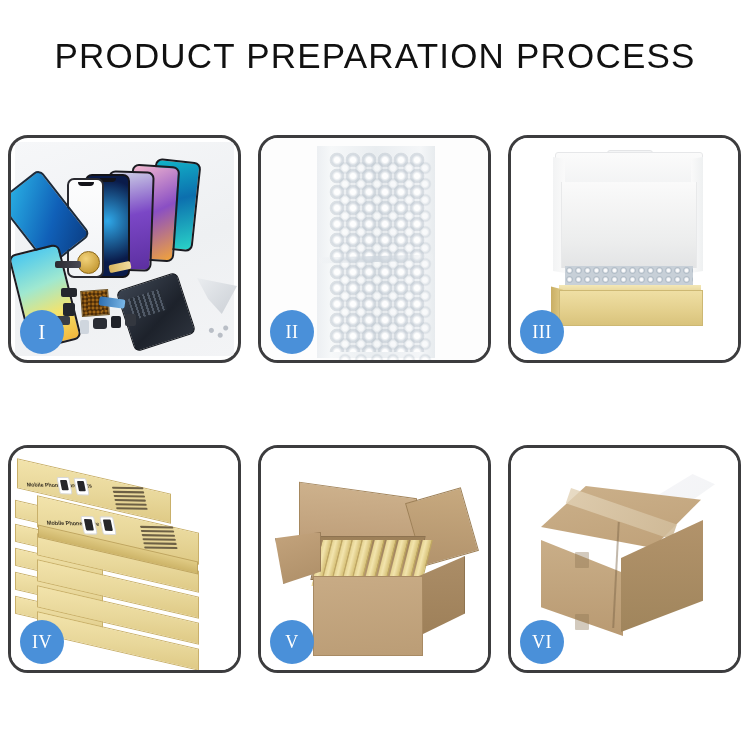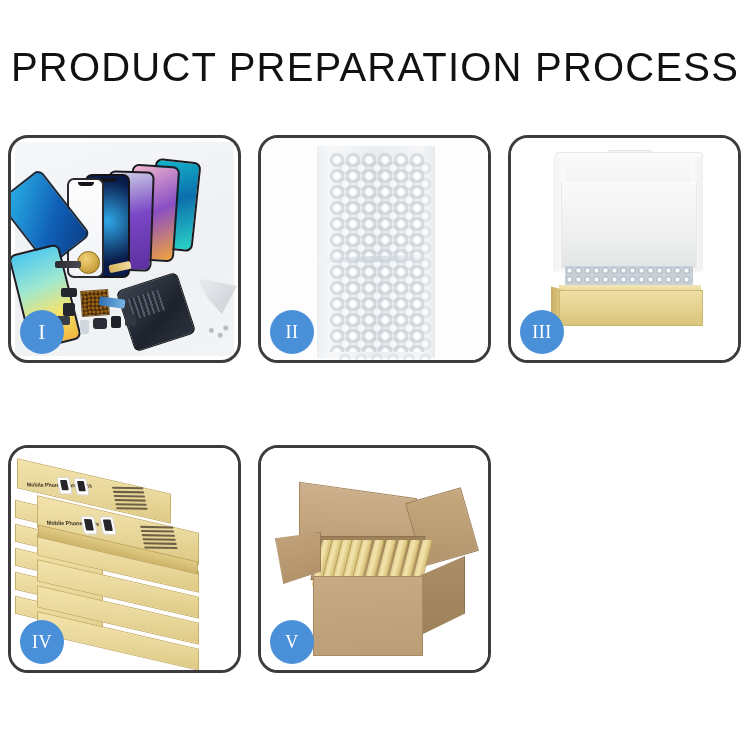--- a/index.html
+++ b/index.html
@@ -9,22 +9,22 @@
     background:#ffffff;
     font-family:"Liberation Sans","DejaVu Sans",sans-serif;
     overflow:hidden;
     position:relative;
   }
   .page{position:relative;width:750px;height:750px;}
 
   
   .header{position:absolute;left:0;top:0;width:750px;text-align:center;}
   .title{
-    font-size:40px;letter-spacing:1.2px;color:#111;
-    font-weight:400;margin:8px;padding-top:38px;line-height:1.05;
+    font-size:35px;letter-spacing:1.2px;color:#111;
+    font-weight:400;margin:0;padding-top:38px;line-height:1.05;
     white-space:nowrap;
     text-align:center;
   }
   .subtitle{
     font-size:14.5px;color:#1a1a1a;font-weight:400;
     margin:0;padding-top:11px;letter-spacing:.15px;white-space:nowrap;
   }
 
   
   .grid{position:absolute;left:0;top:135px;width:750px;}
@@ -386,15 +386,31 @@
           </div>
           <div class="cv-flapL"></div>
           <div class="cv-side"></div>
           <div class="cv-front"></div>
         </div>
         <div class="badge small">
           <span>V</span>
         </div>
       </div>
 
+      <div class="panel c2">
+        <div class="stage">
+          <div class="sc-bg"></div>
+          <div class="sc-wrapshine"></div>
+          <div class="sc-top"></div>
+          <div class="sc-tape"></div>
+          <div class="sc-left"></div>
+          <div class="sc-right"></div>
+          <div class="sc-seam"></div>
+          <div class="sc-tab" style="left:64px;top:104px;width:14px;height:16px;"></div>
+          <div class="sc-tab" style="left:64px;top:166px;width:14px;height:16px;"></div>
+        </div>
+        <div class="badge small">
+          <span>VI</span>
+        </div>
+      </div>
     </div>
   </div>
 </div>
 
 </body></html>

